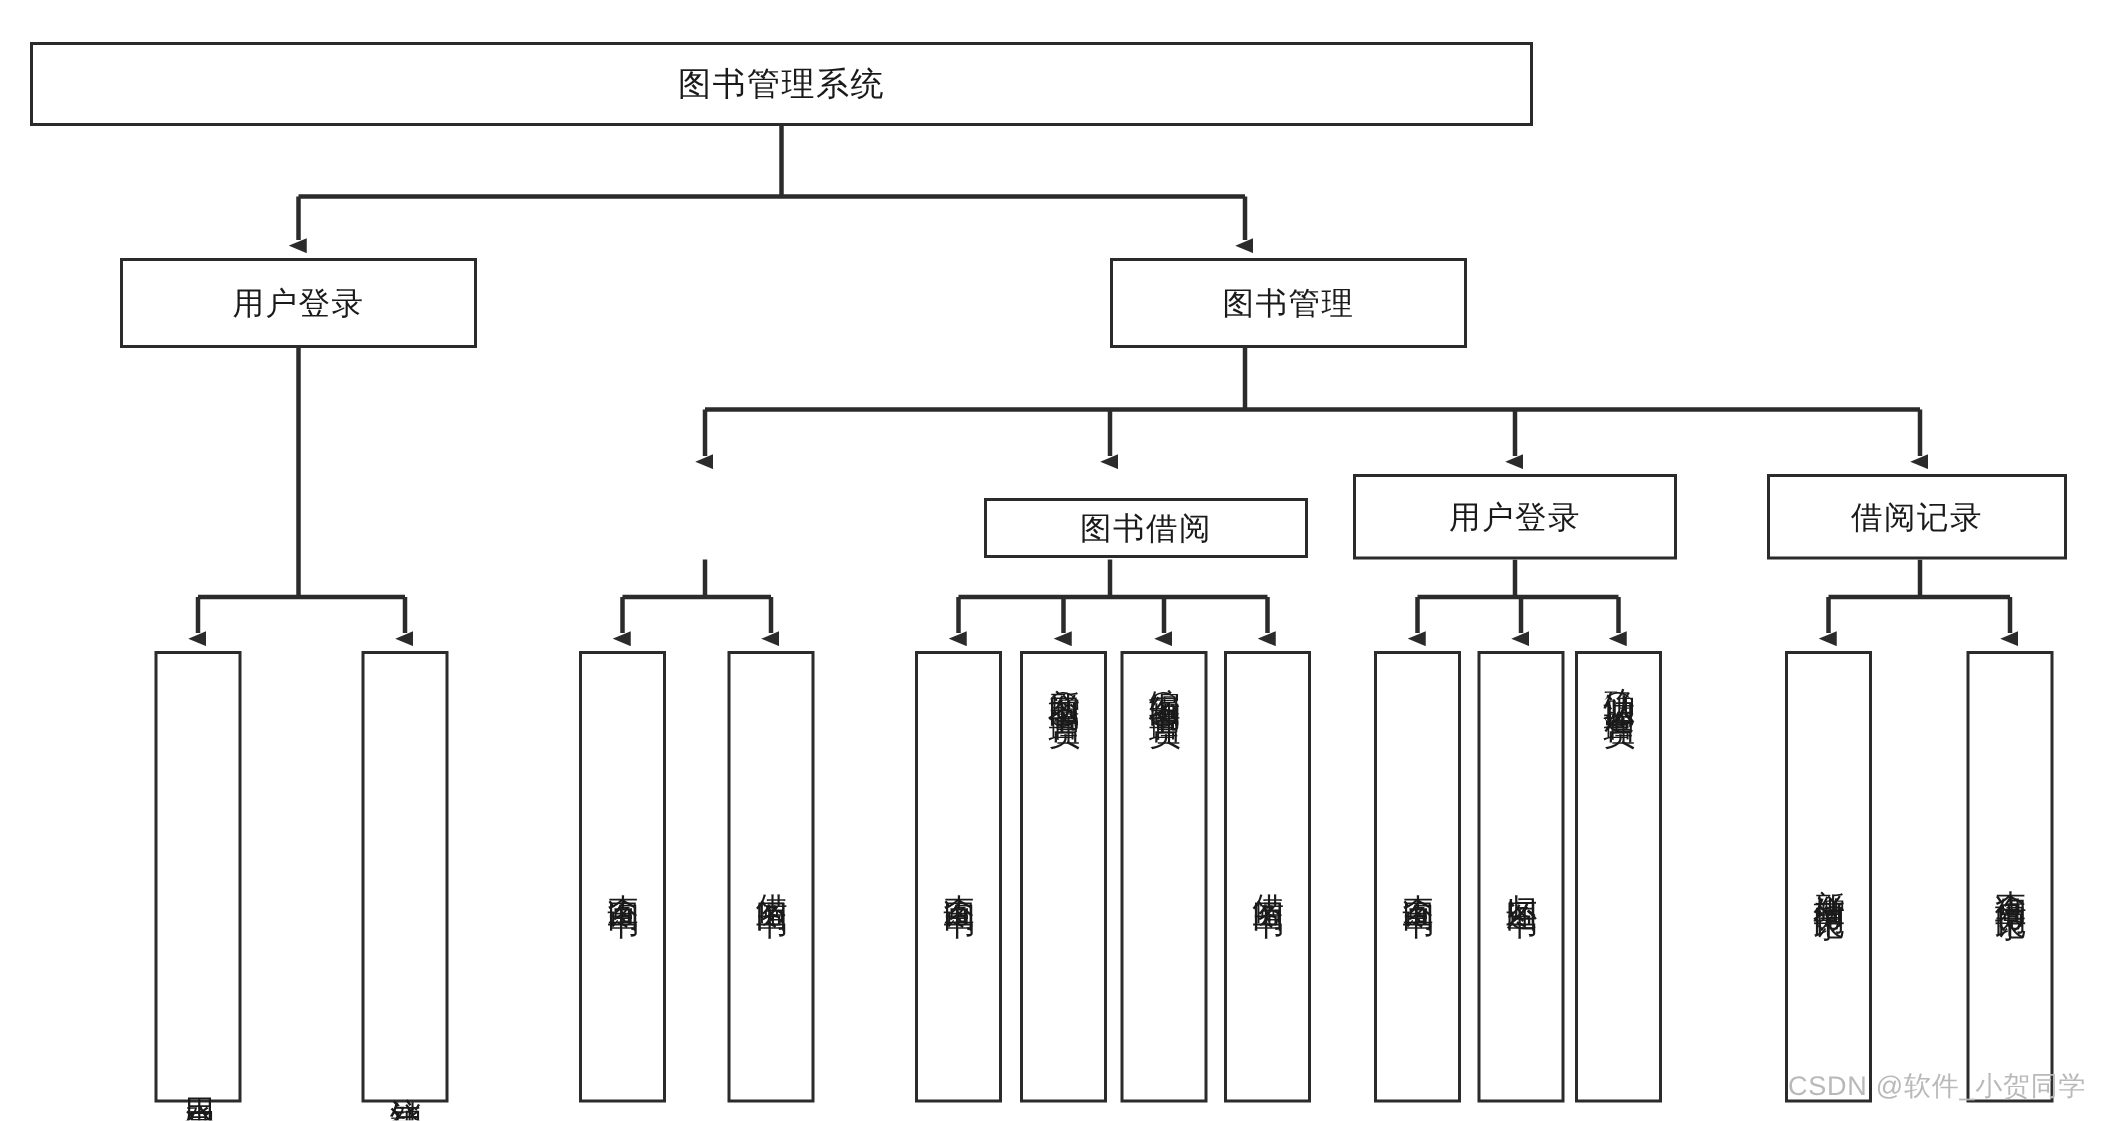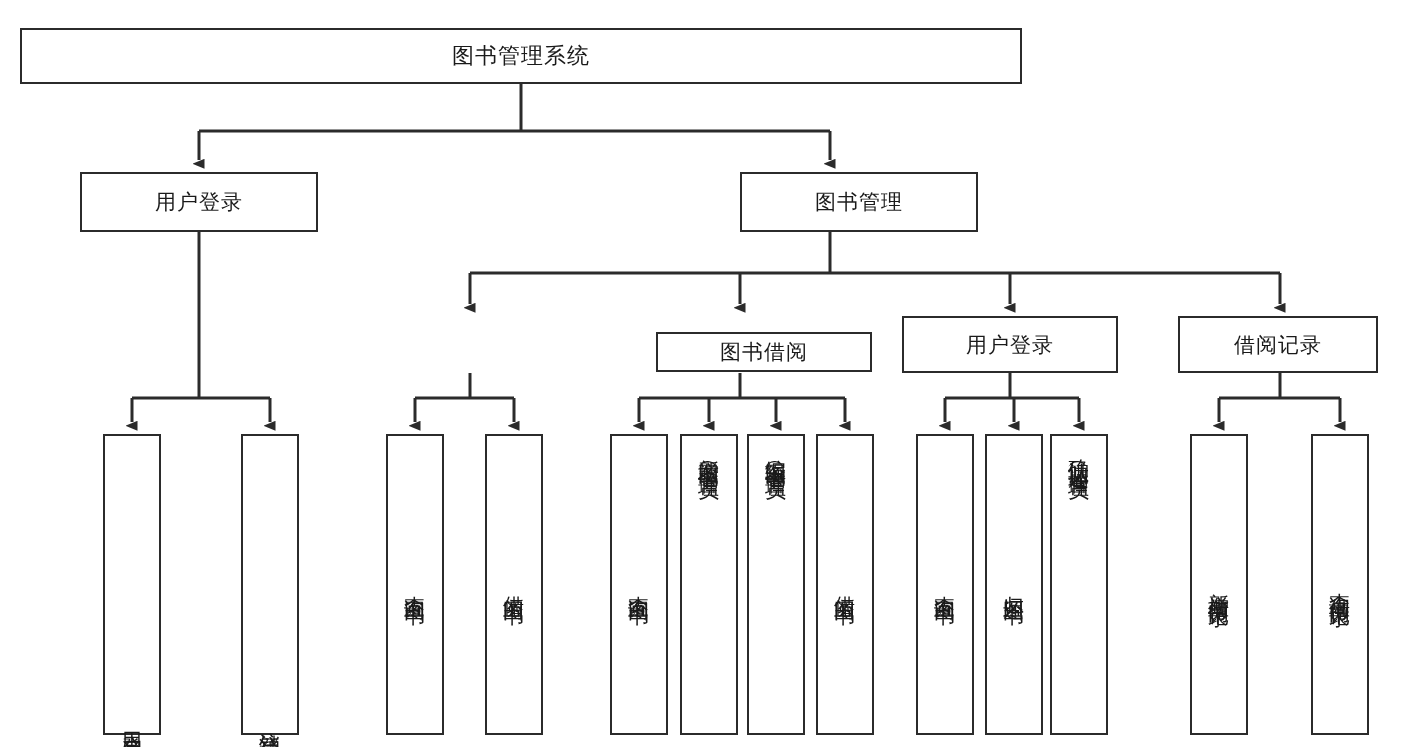--- a/index.html
+++ b/index.html
@@ -180,14 +180,15 @@
   <div class="node node-v anchor-top" style="left: 1050px; top: 434px; width: 58px; height: 301px;">
     <span class="vtext">确认归还（管理员）</span>
   </div>
   <div class="node node-v" style="left: 1190px; top: 434px; width: 58px; height: 301px;">
     <span class="vtext">新增借阅记录</span>
   </div>
   <div class="node node-v" style="left: 1311px; top: 434px; width: 58px; height: 301px;">
     <span class="vtext">查询借阅记录</span>
   </div>
 
+  <div class="watermark">CSDN @软件_小贺同学</div>
 
 </div>
 
 </body></html>

